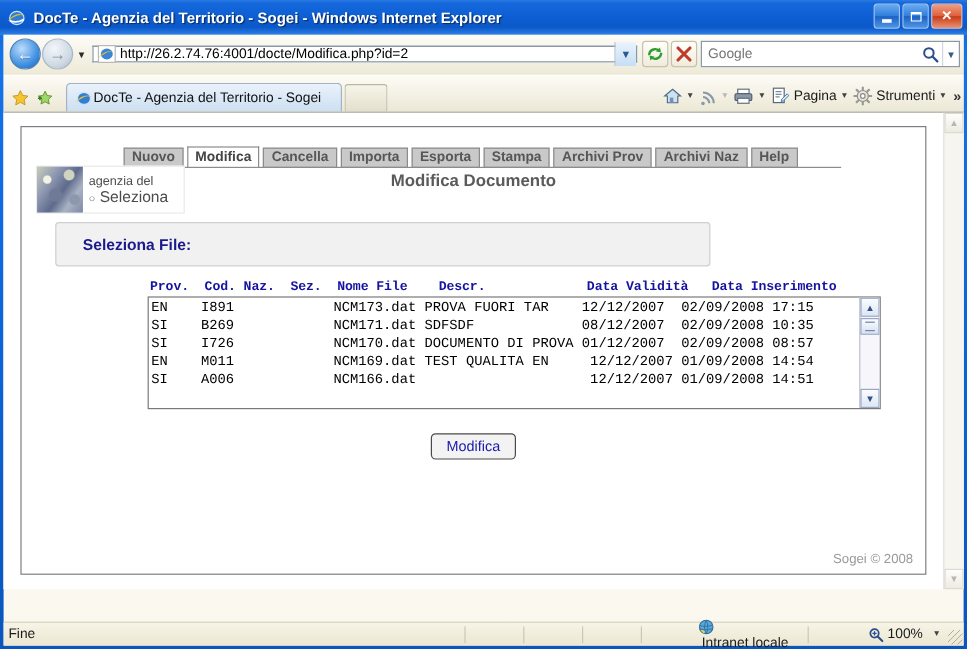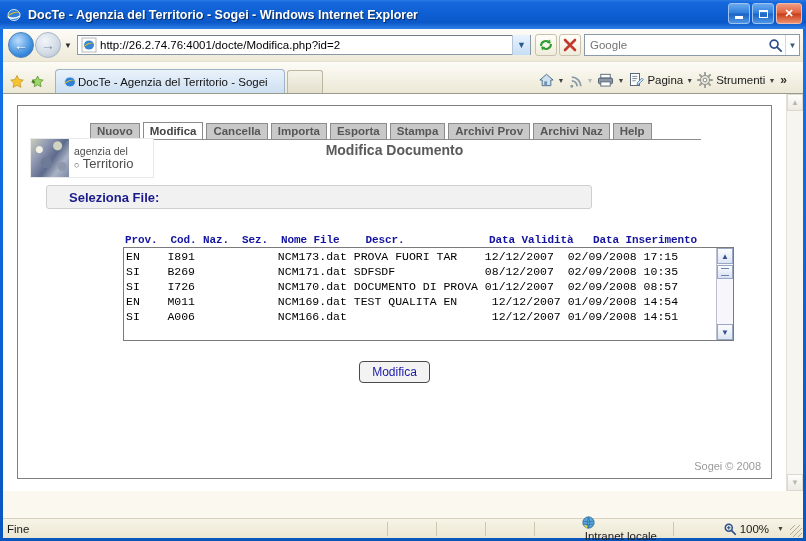--- a/index.html
+++ b/index.html
@@ -72,21 +72,21 @@
     display:flex;align-items:center;justify-content:center;
     font-size:14px;font-weight:bold;line-height:1;
   }
   .navbtn.back .arrowglyph{color:#fff;text-shadow:0 1px 1px rgba(0,0,0,.35);}
   .navbtn.fwd .arrowglyph{color:#87939f;}
   .navhist{
     width:14px;height:26px;display:flex;align-items:center;justify-content:center;
     color:#2b2b2b;font-size:8px;flex:none;
   }
   .addrwrap{
-    flex:1;height:20px;margin:0 2px;background:#fff;
+    flex:1;height:14px;margin:0 2px;background:#fff;
     border:1px solid #8a99a8;border-top-color:#6f7f90;
     display:flex;align-items:center;box-sizing:border-box;
   }
   .addr-ico{width:16px;height:16px;margin:0 3px 0 3px;flex:none;position:relative;}
   .addr-text{
     flex:1;font-size:11.5px;color:#000;white-space:nowrap;overflow:hidden;
     font-family:"Liberation Sans",sans-serif;
   }
   .addr-drop{
     width:17px;height:20px;flex:none;
@@ -129,21 +129,21 @@
     border:1px solid #9fb4c9;border-bottom:0;
     border-radius:4px 4px 0 0;
     display:flex;align-items:center;padding:0 6px;box-sizing:border-box;flex:none;
   }
   .btab .t-label{font-size:11.5px;color:#111;white-space:nowrap;}
   .btab-new{
     width:34px;height:22px;margin-left:2px;
     background:linear-gradient(to bottom,#f6f4ea,#e4dfcc);
     border:1px solid #bdb7a2;border-bottom:0;border-radius:3px 3px 0 0;flex:none;
   }
-  .toolicons{margin-left:auto;display:flex;align-items:center;padding-right:16px;height:26px;}
+  .toolicons{margin-left:auto;display:flex;align-items:center;padding-right:2px;height:26px;}
   .tool-item{display:flex;align-items:center;height:22px;padding:0 2px;}
   .tool-item .lbl{font-size:11.5px;color:#1a1a1a;margin-left:3px;}
   .caret{font-size:7px;color:#444;margin-left:3px;}
   .chev{font-size:12px;color:#333;font-weight:bold;margin-left:3px;}
 
   
   .viewport{
     position:absolute;left:3px;top:93px;width:800px;height:398px;
     background:#fff;box-sizing:border-box;
     border-top:1px solid #9a9a8c;
@@ -165,21 +165,21 @@
   }
   .ps-btn.bottom{position:absolute;bottom:0;left:0;}
 
   
   .docframe{
     position:absolute;left:14px;top:11px;width:755px;height:374px;
     border:1px solid #7f7f7f;background:#fff;box-sizing:border-box;
   }
   
   .apptabs{
-    position:absolute;left:72px;top:16px;display:flex;align-items:flex-end;height:18px;
+    position:absolute;left:85px;top:16px;display:flex;align-items:flex-end;height:18px;
   }
   .apptab{
     height:17px;line-height:15px;
     background:#c9c9c9;
     border:1px solid #8c8c8c;border-bottom:1px solid #8c8c8c;
     color:#565656;font-weight:bold;font-size:11.5px;
     padding:0 6px;margin-right:3px;box-sizing:border-box;
     font-family:"Liberation Sans",sans-serif;
     white-space:nowrap;
   }
@@ -207,21 +207,21 @@
   .logo-txt{margin-left:5px;color:#4c4c4c;line-height:1.05;}
   .logo-txt .l1{font-size:10.5px;}
   .logo-txt .l2{font-size:13px;}
   .logo-txt .l2 .o{font-size:9px;}
 
   .pagetitle{
     position:absolute;left:0;right:0;top:36px;text-align:center;
     color:#5a5a5a;font-weight:bold;font-size:14px;
   }
   .selbar{
-    position:absolute;left:28px;top:79px;width:546px;height:24px;
+    position:absolute;left:28px;top:79px;width:546px;height:37px;
     background:#f1f1f1;border:1px solid #cfcfcf;border-radius:3px;box-sizing:border-box;
     display:flex;align-items:center;
   }
   .selbar .lbl{
     color:#1a1a8c;font-weight:bold;font-size:13px;margin-left:22px;
   }
 
   
   .listbox{
     position:absolute;left:0;top:126px;width:578px;height:110px;
@@ -474,21 +474,21 @@
             <div class="apptab"><span>Archivi Prov</span></div>
             <div class="apptab"><span>Archivi Naz</span></div>
             <div class="apptab"><span>Help</span></div>
           </div>
         <div class="apptabs-rule"></div>
 
         <div class="logo">
           <div class="logo-img"></div>
           <div class="logo-txt">
             <div class="l1">agenzia del</div>
-            <div class="l2"><span class="o">○</span> <span>Territorio</span></div>
+            <div class="l2"><span class="o">○</span> <span>Seleziona</span></div>
           </div>
         </div>
 
         <div class="pagetitle">Modifica Documento</div>
 
         <div class="selbar">
           <span class="lbl">Seleziona File:</span>
         </div>
 
         <div class="listbox" style="left:105px;">

